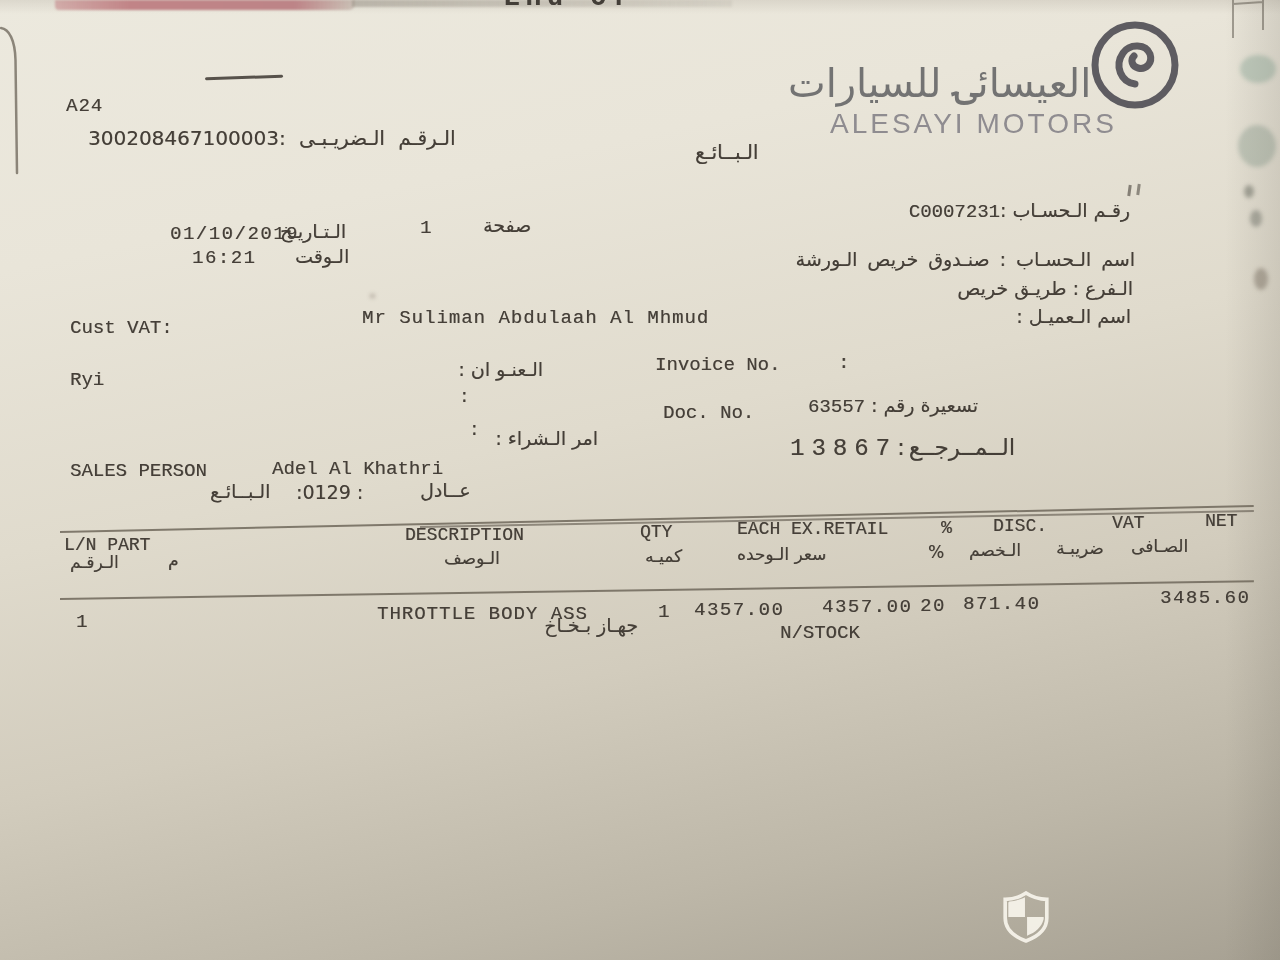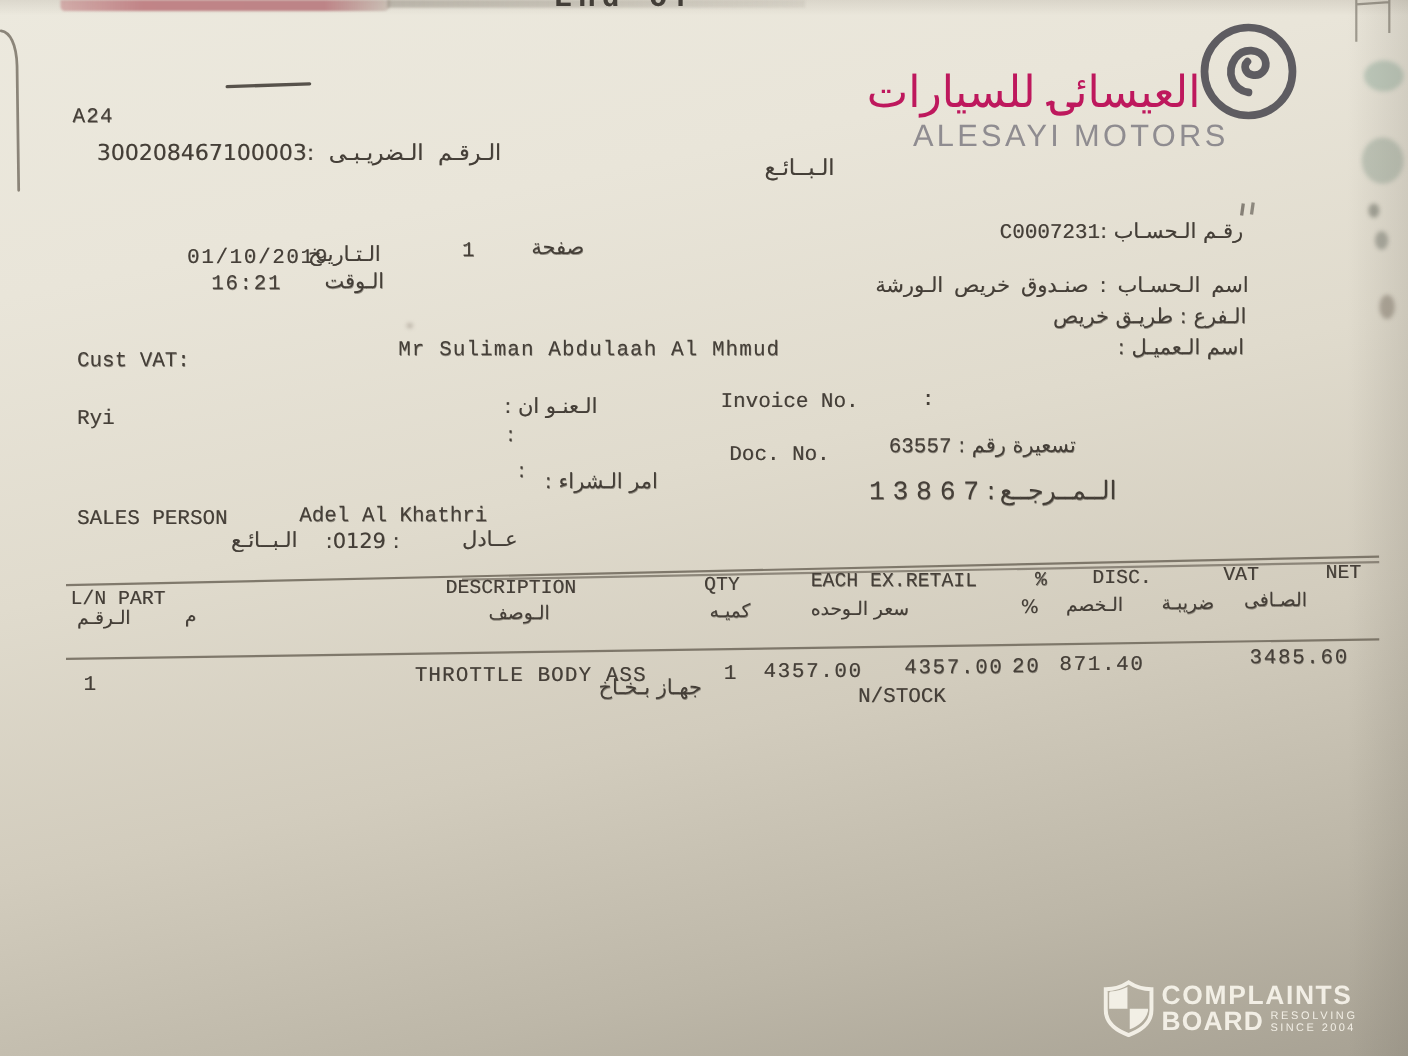--- a/index.html
+++ b/index.html
@@ -53,21 +53,21 @@
 <div class="el" style="left:205px;top:76px;width:78px;height:3px;background:#57524b;border-radius:2px;transform:rotate(-2deg);"></div>
 
 <div class="el ar" style="left:88px;top:126px;font-size:20px;word-spacing:7px;">
   <span>الـرقـم الـضريـبـى :</span><span class="num" style="letter-spacing:2.5px;">300208467100003</span>
 </div>
 
 <svg class="el" style="left:1088px;top:18px;" width="94" height="94" viewBox="0 0 94 94">
   <circle cx="47" cy="47" r="40" fill="none" stroke="#5e5c61" stroke-width="7"></circle>
   <path d="M47,66 C33,64 26,48 35,35 C42,25 58,26 62,36 C65,45 58,52 50,50 C44,48.5 42,42 46,38" fill="none" stroke="#5e5c61" stroke-width="7" stroke-linecap="round"></path>
 </svg>
-<span class="el ar" style="left:788px;top:60px;font-size:40px;color:#be185d;text-shadow:none;">العيسائۍ للسيارات</span>
+<span class="el ar" style="left:788px;top:60px;font-size:40px;color:#737373;text-shadow:none;">العيسائۍ للسيارات</span>
 <span class="el" style="left:830px;top:108px;font-family:'Liberation Sans',sans-serif;font-size:28px;color:#8f8c90;letter-spacing:3px;">ALESAYI MOTORS</span>
 <span class="el ar" style="left:695px;top:140px;font-size:20px;">الـبــائـع</span>
 
 <div class="el ar" style="right:150px;top:199px;">
   <span>رقـم الـحسـاب :</span><span class="mono" style="font-size:19px;">C0007231</span>
 </div>
 <div class="el ar" style="right:145px;top:248px;word-spacing:4px;">
   <span>اسم الـحسـاب : </span>
   <span>صنـدوق خريص الـورشة</span>
 </div>
@@ -139,32 +139,22 @@
 <div class="rule" style="left:60px;top:598px;width:1194px;transform:rotate(-0.85deg);"></div>
 
 <span class="el mono" style="left:76px;top:611px;">1</span>
 <span class="el mono" style="left:377px;top:603px;letter-spacing:1px;">THROTTLE BODY ASS</span>
 <span class="el ar" style="right:642px;top:614px;">جهـاز بـخـاخ</span>
 <span class="el mono" style="left:658px;top:601px;">1</span>
 <span class="el mono num" style="left:694px;top:599px;">4357.00</span>
 <span class="el mono num" style="left:822px;top:596px;">4357.00</span>
 <span class="el mono num" style="left:920px;top:595px;">20</span>
 <span class="el mono num" style="left:963px;top:593px;">871.40</span>
-<span class="el mono num" style="left:1136px;top:587px;">3485.60</span>
+<span class="el mono num" style="left:1160px;top:587px;">3485.60</span>
 <span class="el mono" style="left:780px;top:622px;">N/STOCK</span>
 
 <div class="el" style="left:1003px;top:891px;display:flex;align-items:center;gap:7px;">
   <svg width="46" height="52" viewBox="0 0 44 50">
     <path d="M22 2 C28 6 35 8 42 8 L42 26 C42 37 33 44 22 48 C11 44 2 37 2 26 L2 8 C9 8 16 6 22 2 Z" fill="none" stroke="rgba(247,244,236,.92)" stroke-width="3.5"></path>
     <path d="M6 10 C12 9.5 17 8 21 6 L21 25 L5 25 L5 11 Z" fill="rgba(247,244,236,.92)"></path>
     <path d="M23 25 L39 25 L39 27 C37 35 31 40 23 43 Z" fill="rgba(247,244,236,.92)"></path>
   </svg>
-  <div>
-    <div class="wm" style="font-size:24px;font-weight:bold;letter-spacing:1.5px;line-height:24px;">COMPLAINTS</div>
-    <div style="display:flex;align-items:center;gap:6px;">
-      <span class="wm" style="font-size:24px;font-weight:bold;letter-spacing:1px;line-height:22px;">BOARD</span>
-      <span style="display:inline-flex;flex-direction:column;">
-        <span class="wm" style="font-size:10px;letter-spacing:2.4px;line-height:11px;">RESOLVING</span>
-        <span class="wm" style="font-size:10px;letter-spacing:2.2px;line-height:11px;">SINCE 2004</span>
-      </span>
-    </div>
-  </div>
 </div>
 
 </body></html>

